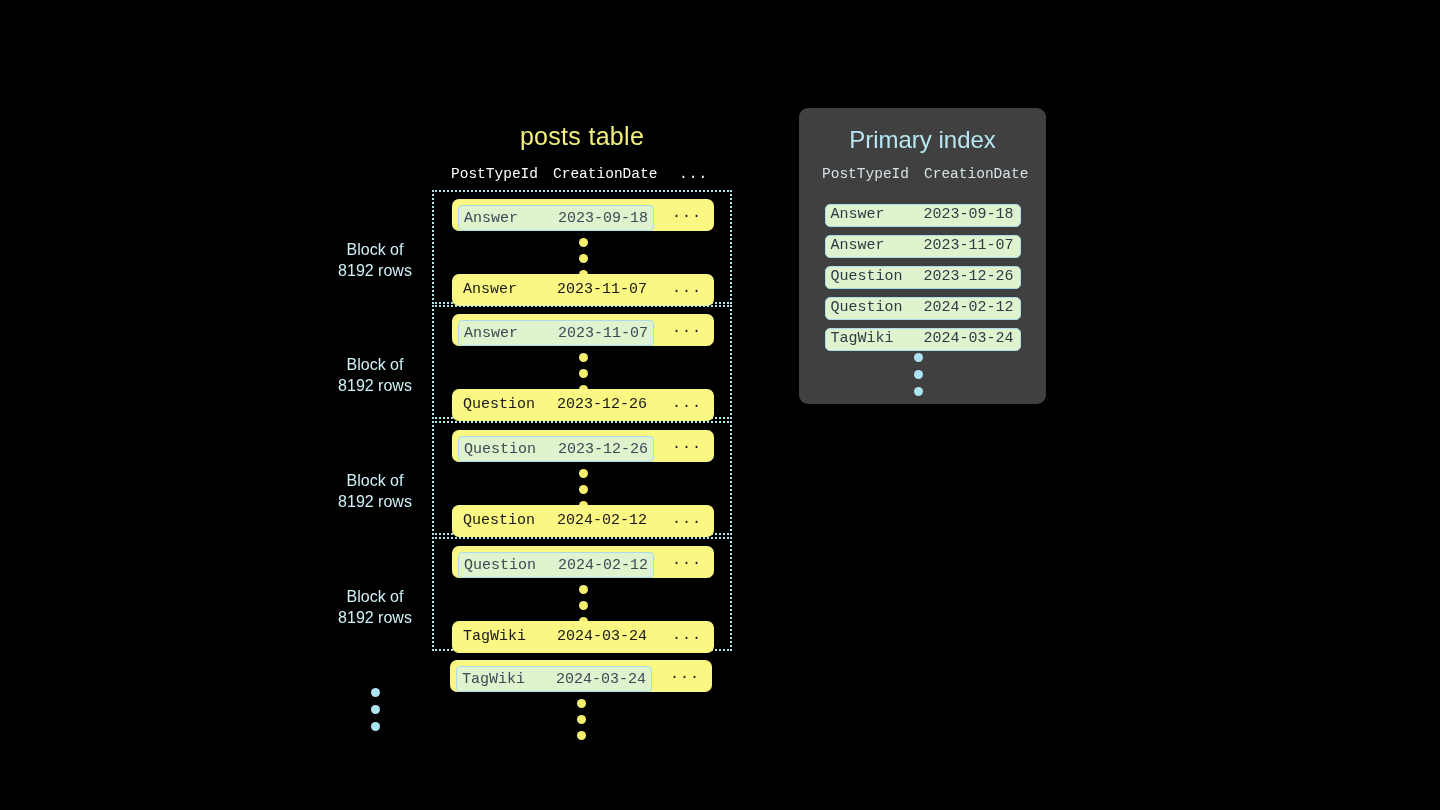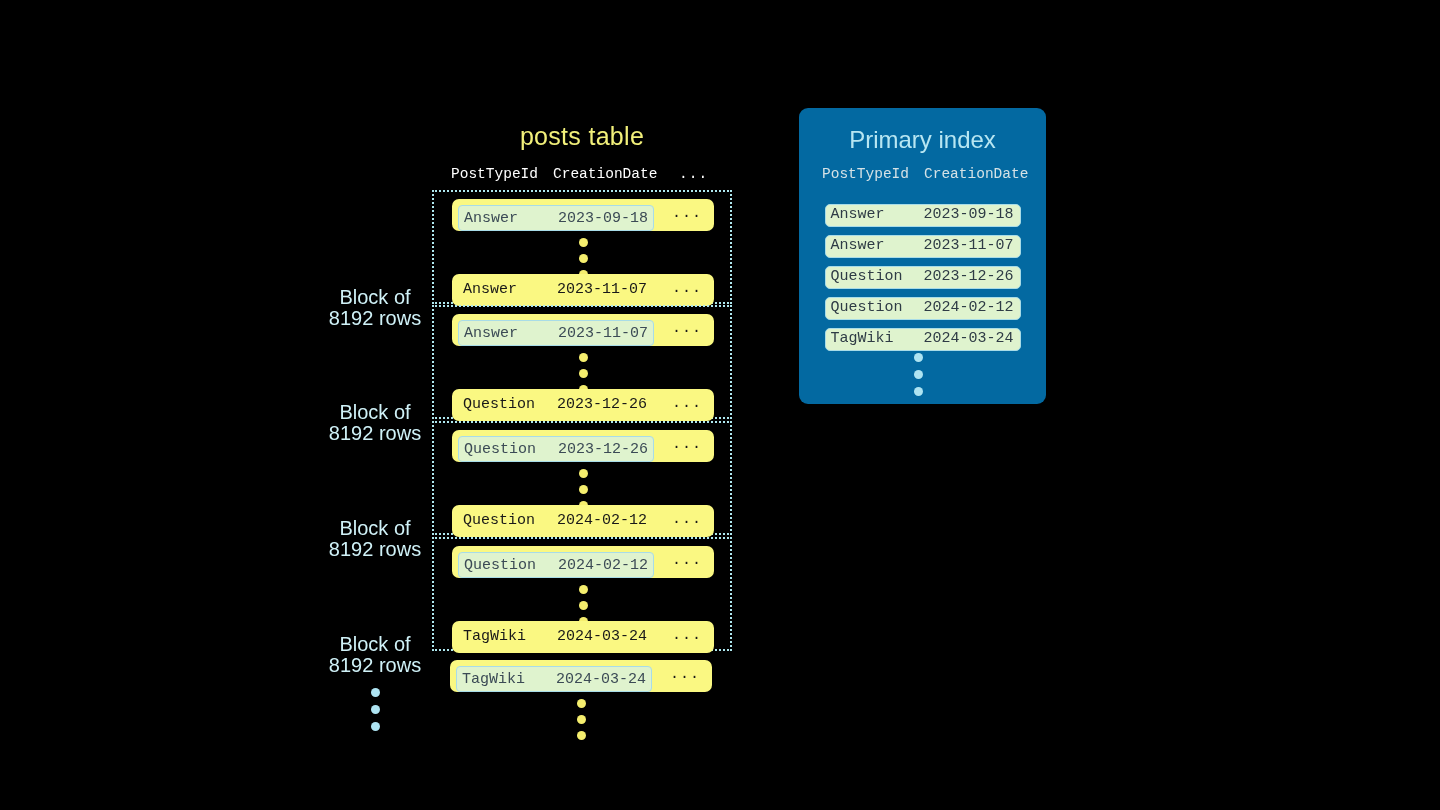--- a/index.html
+++ b/index.html
@@ -50,24 +50,23 @@
     width: 300px;
     border: 2px dotted #AEE7EE;
     box-sizing: border-box;
   }
   .block-label {
     position: absolute;
     left: 300px;
     width: 118px;
     text-align: center;
     color: #CFF1F7;
-    font-size: 20px;
+    font-size: 16px;
     line-height: 21px;
     font-family: "Liberation Sans", sans-serif;
-    margin-top: 48px;
   }
 
   
   .pill {
     position: absolute;
     left: 18px;
     width: 262px;
     height: 32px;
     background: #FAF882;
     border-radius: 7px;
@@ -135,21 +134,21 @@
   }
   .vdots-cyan i:last-child { margin-bottom: 0; }
 
   
   #index-panel {
     position: absolute;
     left: 799px;
     top: 108px;
     width: 247px;
     height: 296px;
-    background: #0369a1;
+    background: #404040;
     border-radius: 9px;
   }
   #index-title {
     position: absolute;
     left: 0;
     top: 18px;
     width: 247px;
     text-align: center;
     color: #B7E6F2;
     font-size: 24px;

